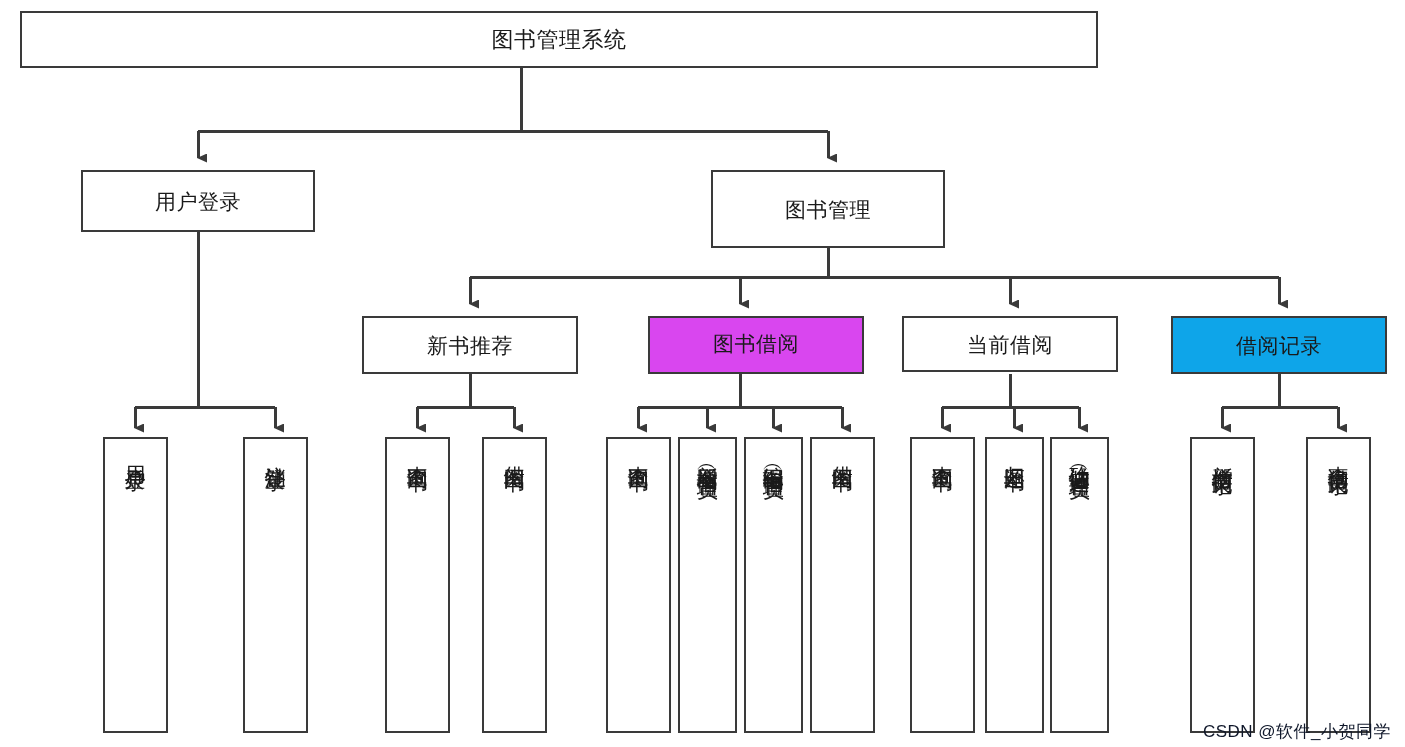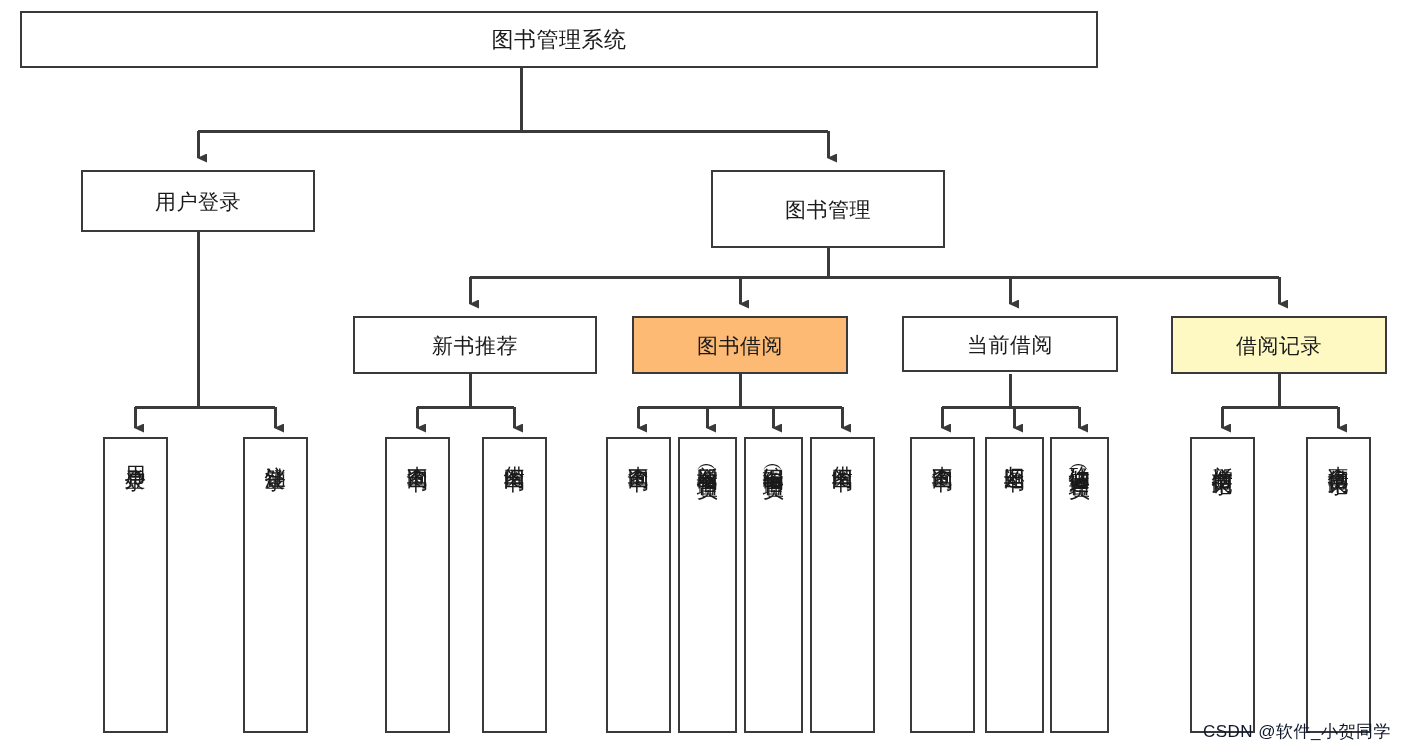--- a/index.html
+++ b/index.html
@@ -156,30 +156,30 @@
     <span class="node-label">图书管理系统</span>
   </div>
 
   <div class="node horiz" style="left: 81px; top: 170px; width: 234px; height: 62px; border-color: rgb(58, 58, 58); background: rgb(255, 255, 255); color: rgb(26, 26, 26);">
     <span class="node-label">用户登录</span>
   </div>
   <div class="node horiz" style="left: 711px; top: 170px; width: 234px; height: 78px; border-color: rgb(58, 58, 58); background: rgb(255, 255, 255); color: rgb(26, 26, 26);">
     <span class="node-label">图书管理</span>
   </div>
 
-  <div class="node horiz" style="left: 353px; top: 316px; width: 244px; height: 58px; border-color: rgb(58, 58, 58); background: rgb(255, 255, 255); color: rgb(26, 26, 26);">
+  <div class="node horiz" style="left: 362px; top: 316px; width: 216px; height: 58px; border-color: rgb(58, 58, 58); background: rgb(255, 255, 255); color: rgb(26, 26, 26);">
     <span class="node-label">新书推荐</span>
   </div>
-  <div class="node horiz" style="left: 632px; top: 316px; width: 216px; height: 58px; border-color: rgb(58, 58, 58); background: #fdba74; color: rgb(26, 26, 26);">
+  <div class="node horiz" style="left: 648px; top: 316px; width: 216px; height: 58px; border-color: rgb(58, 58, 58); background: #d946ef; color: rgb(26, 26, 26); font-family: Liberation Mono, monospace;">
     <span class="node-label">图书借阅</span>
   </div>
   <div class="node horiz" style="left: 902px; top: 316px; width: 216px; height: 56px; border-color: rgb(58, 58, 58); background: rgb(255, 255, 255); color: rgb(26, 26, 26);">
     <span class="node-label">当前借阅</span>
   </div>
-  <div class="node horiz" style="left: 1171px; top: 316px; width: 216px; height: 58px; border-color: rgb(58, 58, 58); background: #fef9c3; color: rgb(26, 26, 26);">
+  <div class="node horiz" style="left: 1171px; top: 316px; width: 216px; height: 58px; border-color: rgb(58, 58, 58); background: #0ea5e9; color: rgb(26, 26, 26);">
     <span class="node-label">借阅记录</span>
   </div>
 
   <div class="node vert" style="left: 103px; top: 437px; width: 65px; height: 296px; border-color: rgb(58, 58, 58); background: rgb(255, 255, 255); color: rgb(26, 26, 26);">
     <span class="node-label">用户登录</span>
   </div>
   <div class="node vert" style="left: 243px; top: 437px; width: 65px; height: 296px; border-color: rgb(58, 58, 58); background: rgb(255, 255, 255); color: rgb(26, 26, 26);">
     <span class="node-label">注销登录</span>
   </div>
   <div class="node vert" style="left: 385px; top: 437px; width: 65px; height: 296px; border-color: rgb(58, 58, 58); background: rgb(255, 255, 255); color: rgb(26, 26, 26);">

